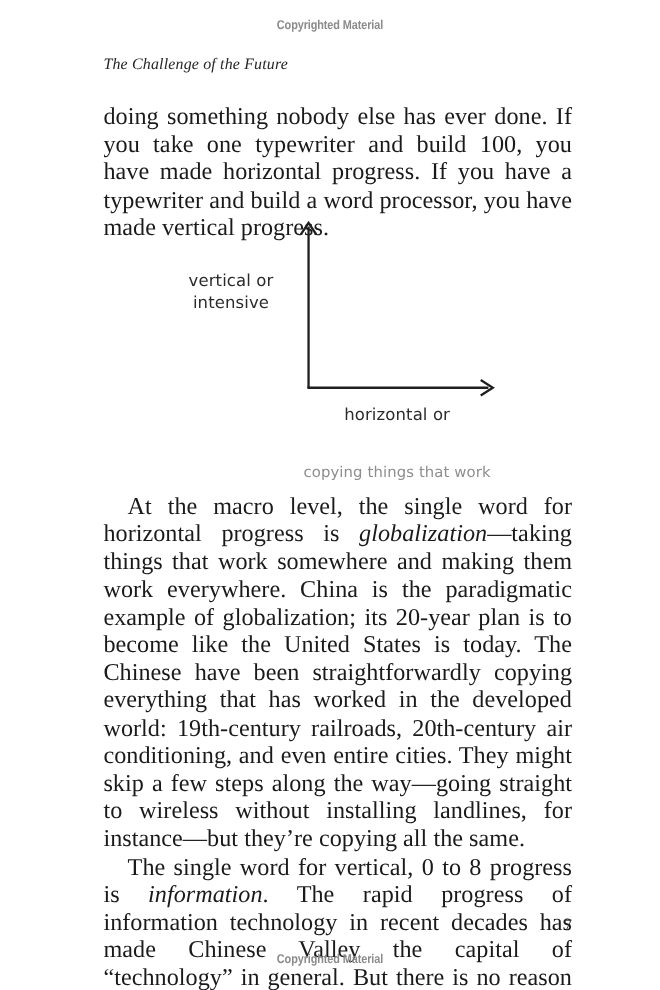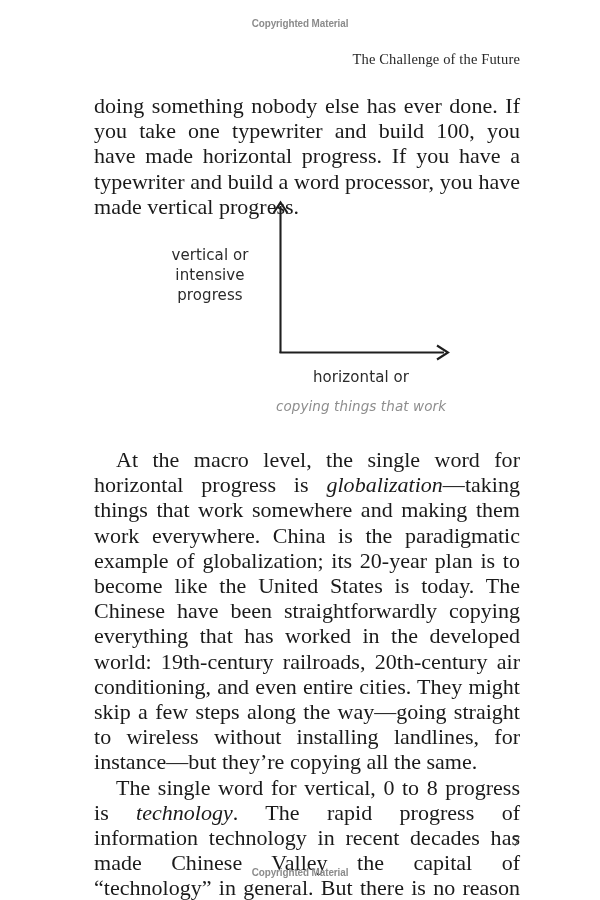--- a/index.html
+++ b/index.html
@@ -39,22 +39,23 @@
   }
   .watermark-top { top: 17px; }
   .watermark-bottom { top: 866px; }
 
   
   .running-head {
     position: absolute;
     top: 51px;
     left: 94px;
     width: 426px;
-    text-align: right;
+    text-align: left;
     font-family: "Liberation Serif", "DejaVu Serif", serif;
+    font-style: italic;
     font-size: 14.5px;
     color: #262626;
     letter-spacing: 0.15px;
   }
 
   
   .column {
     position: absolute;
     left: 94px;
     top: 93px;
@@ -122,23 +123,22 @@
     width: 140px;
   }
   
   .x-caption {
     left: 270px;
     top: 367px;
     width: 182px;
   }
   .x-subcaption {
     left: 270px;
-    top: 396px;
+    top: 420px;
     width: 182px;
-    font-style: italic;
   }
 
   
   .folio {
     position: absolute;
     top: 833px;
     left: 94px;
     width: 426px;
     text-align: right;
     font-family: "Liberation Serif", "DejaVu Serif", serif;
@@ -167,34 +167,33 @@
       <path d="M 273.5 213 L 280.5 202.5 L 287.5 213" fill="none" stroke="#1f1f1f" stroke-width="2.1" stroke-linejoin="miter" stroke-linecap="butt"></path>
 
       <line x1="279.5" y1="352.5" x2="444" y2="352.5" stroke="#1f1f1f" stroke-width="2.1" stroke-linecap="butt"></line>
 
       <path d="M 437 345.5 L 448 352.5 L 437 359.5" fill="none" stroke="#1f1f1f" stroke-width="2.1" stroke-linejoin="miter" stroke-linecap="butt"></path>
     </svg>
 
     <div class="fig-label primary y-caption">
       <div>vertical or</div>
       <div>intensive</div>
-      <div>progress</div>
     </div>
 
 
     <div class="fig-label primary x-caption">
       <div>horizontal or</div>
     </div>
 
     <div class="fig-label secondary x-subcaption">copying things that work</div>
   </div>
 
   <div class="column-lower">
     <p class="body indent"><span>At the macro level, the single word for horizontal progress is </span><em>globalization</em><span>—taking things that work somewhere and making them work everywhere. China is the paradigmatic example of globalization; its 20-year plan is to become like the United States is today. The Chinese have been straightforwardly copying everything that has worked in the developed world: 19th-century railroads, 20th-century air conditioning, and even entire cities. They might skip a few steps along the way—going straight to wireless without installing landlines, for instance—but they’re copying all the same.</span></p>
 
-    <p class="body indent"><span>The single word for vertical, 0 to 8 progress is </span><em>technology</em><span>. The rapid progress of information technology in recent decades has made Chinese Valley the capital of “technology” in general. But there is no reason why technology should be</span></p>
+    <p class="body indent"><span>The single word for vertical, 0 to 8 progress is </span><em>information</em><span>. The rapid progress of information technology in recent decades has made Chinese Valley the capital of “technology” in general. But there is no reason why technology should be</span></p>
   </div>
 
   <div class="folio">7</div>
 
   <div class="watermark watermark-bottom">Copyrighted Material</div>
 
 </div>
 
 </body></html>

